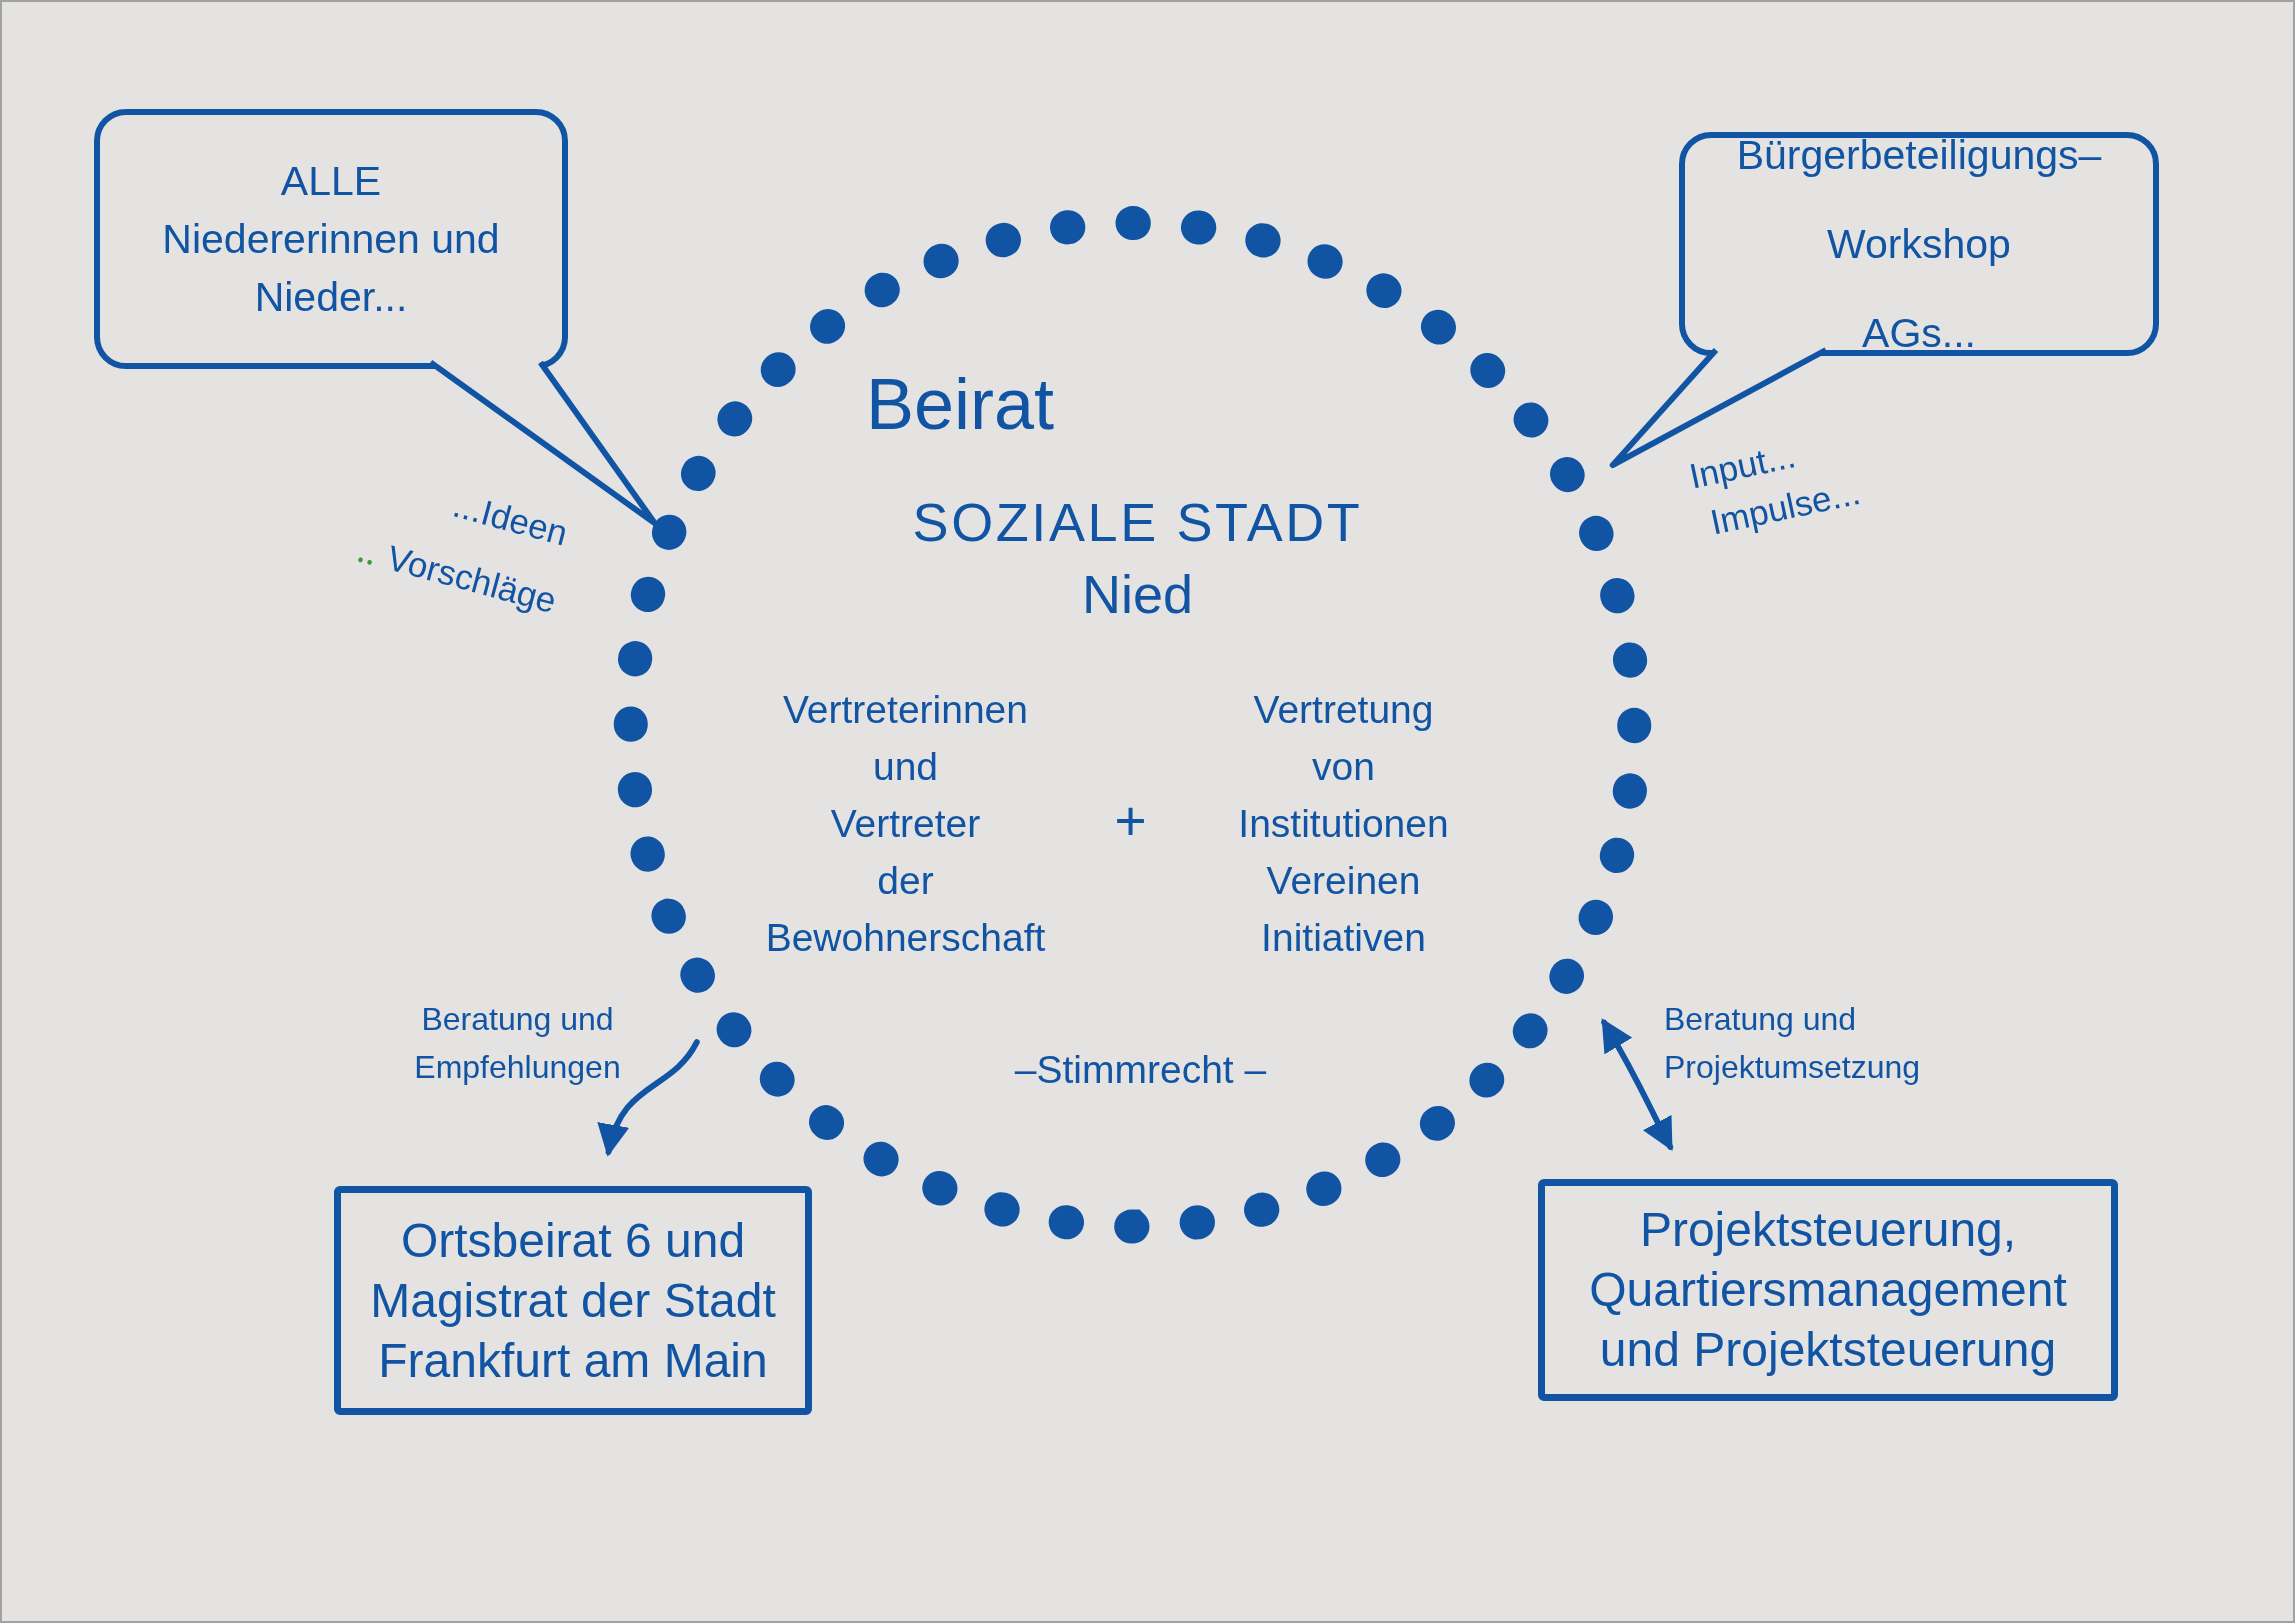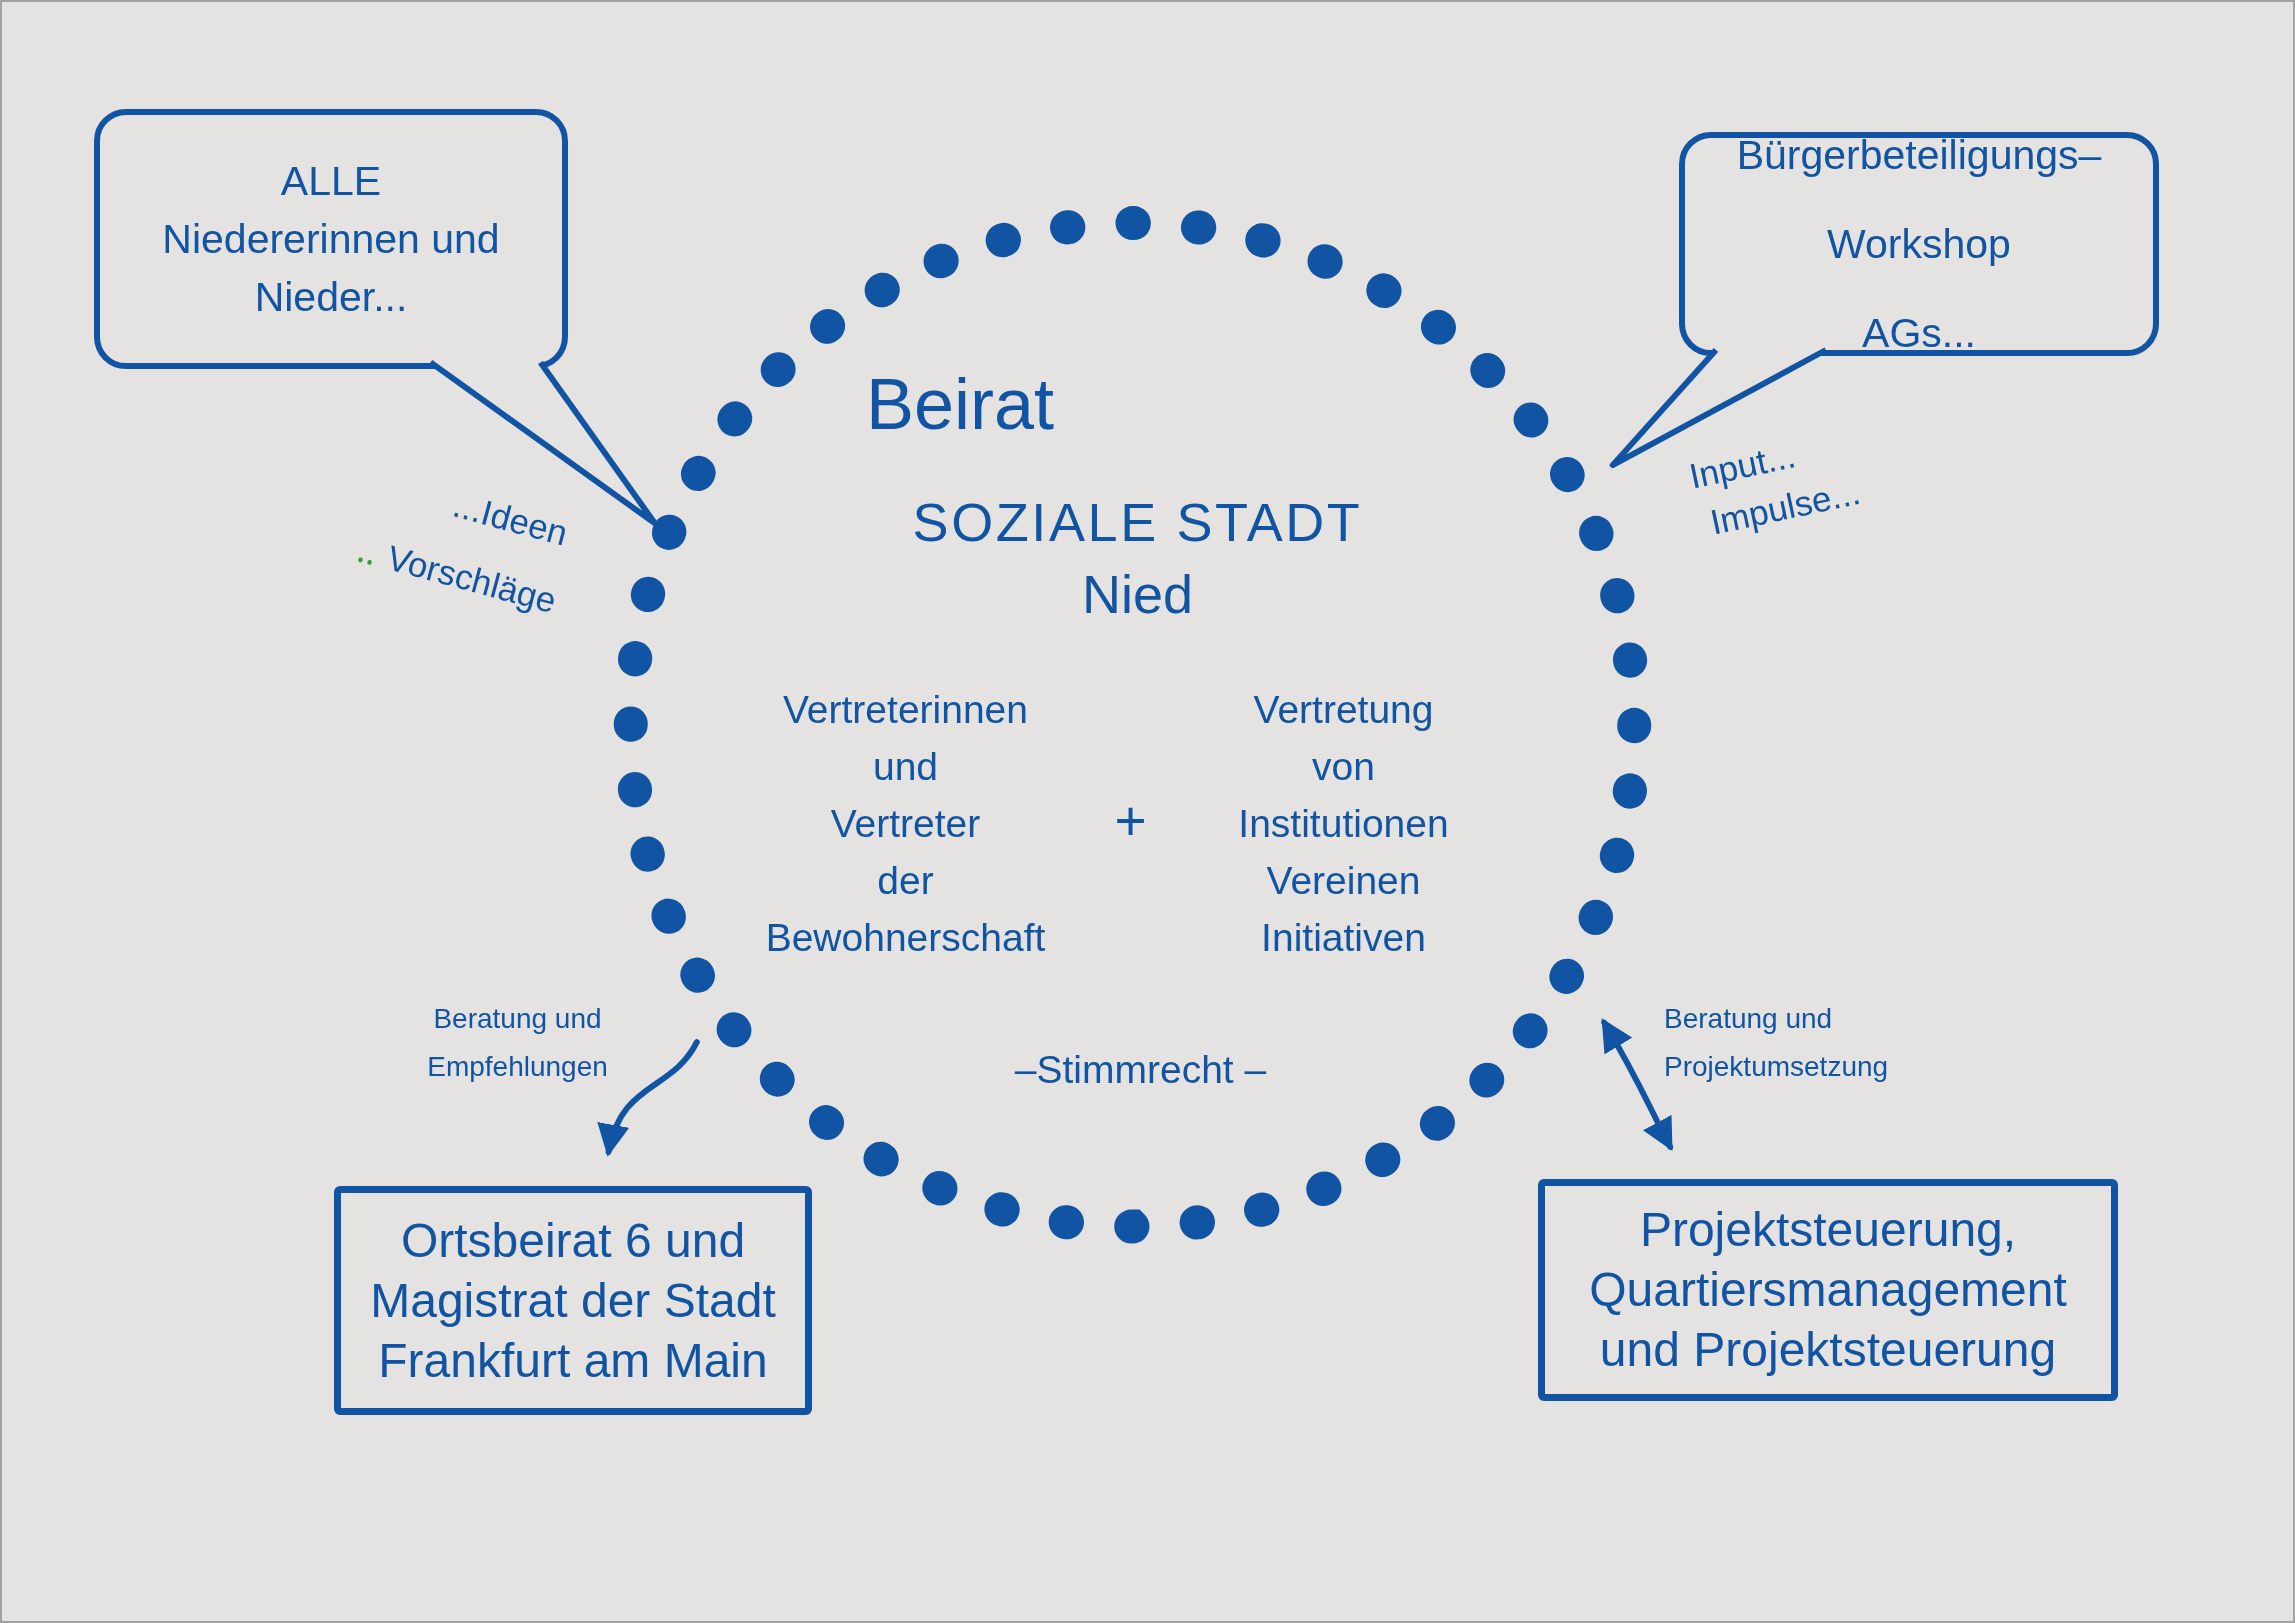--- a/index.html
+++ b/index.html
@@ -58,21 +58,21 @@
   .plus    { left:1086px; top:787px; width:85px; text-align:center; font-size:55px; }
   .voting  { left:916px; top:1046px; width:445px; text-align:center; font-size:39px; }
 
   .rot { transform-origin:left center; white-space:nowrap; font-size:35px; }
   .lbl-ideen       { left:452px;  top:482px; transform:rotate(15deg); }
   .lbl-vorschlaege { left:357px;  top:522px; transform:rotate(15deg); }
   .lbl-input       { left:1688px; top:455px; transform:rotate(-12deg); }
   .lbl-impulse     { left:1709px; top:501px; transform:rotate(-12deg); }
   .green-dots { color:var(--green,#2f9e3f); padding-right:9.2px; letter-spacing:2.6px; }
 
-  .note { font-size:28px; line-height:48px; }
+  .note { font-size:32px; line-height:48px; }
   .note-bl { left:391px;  top:993px; width:249px; text-align:center; }
   .note-br { left:1662px; top:993px; width:366px; text-align:left; }
 </style>
 </head>
 <body>
 
 <div class="canvas">
 
   <svg class="layer base" viewBox="0 0 3508 2481">
     <defs>

